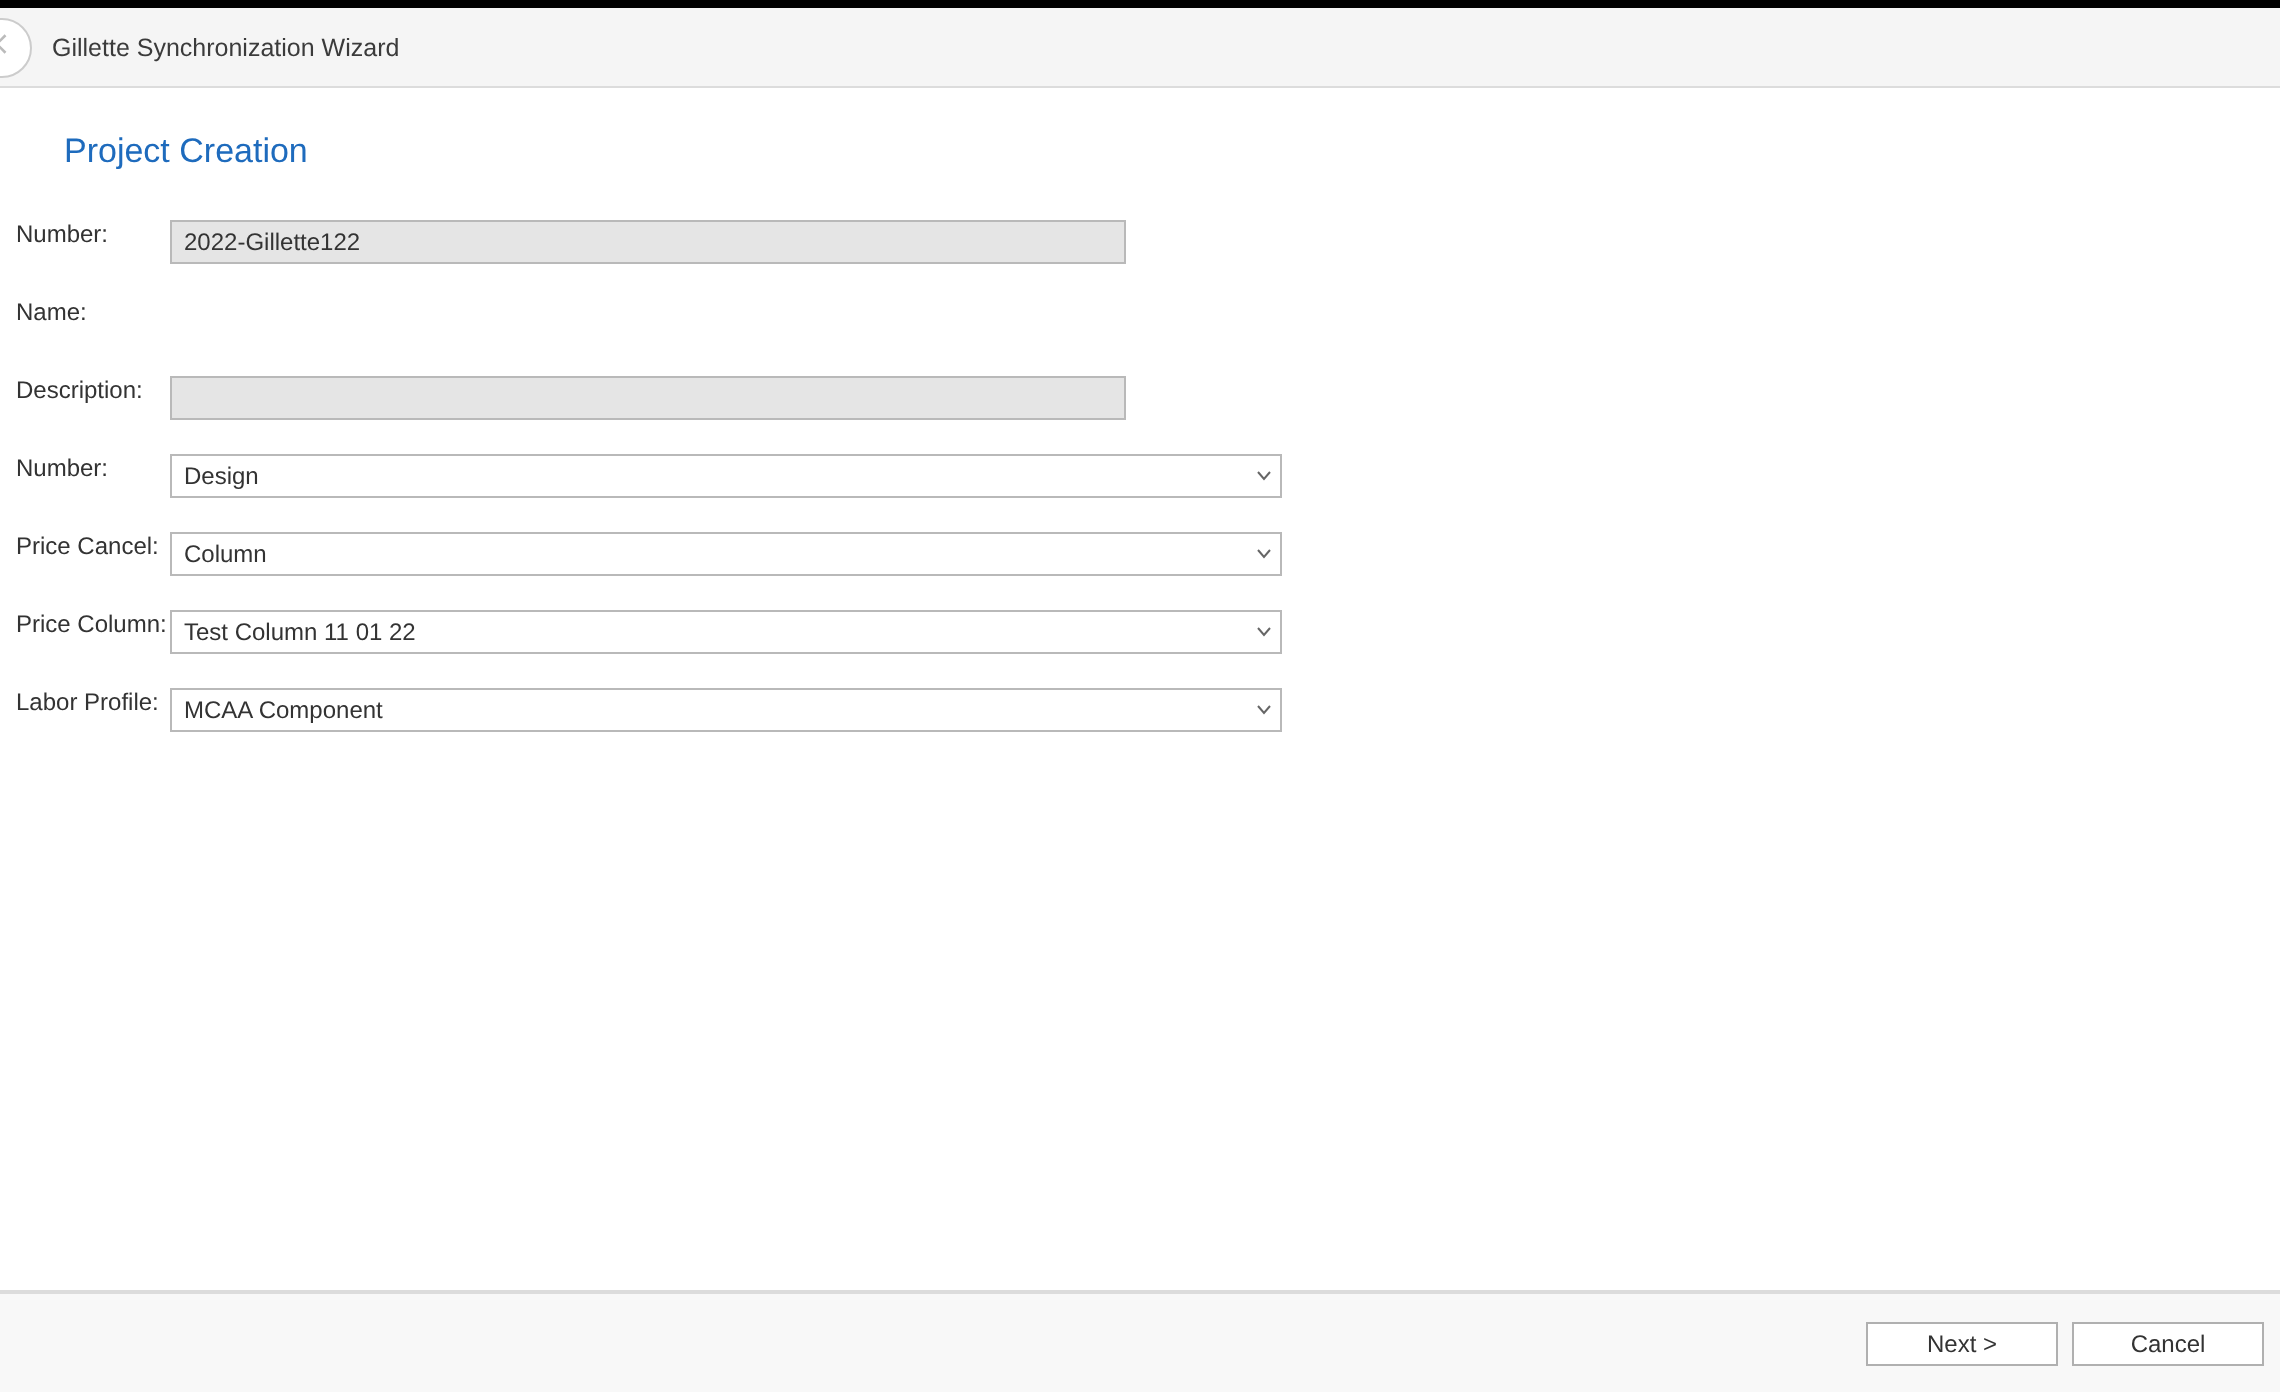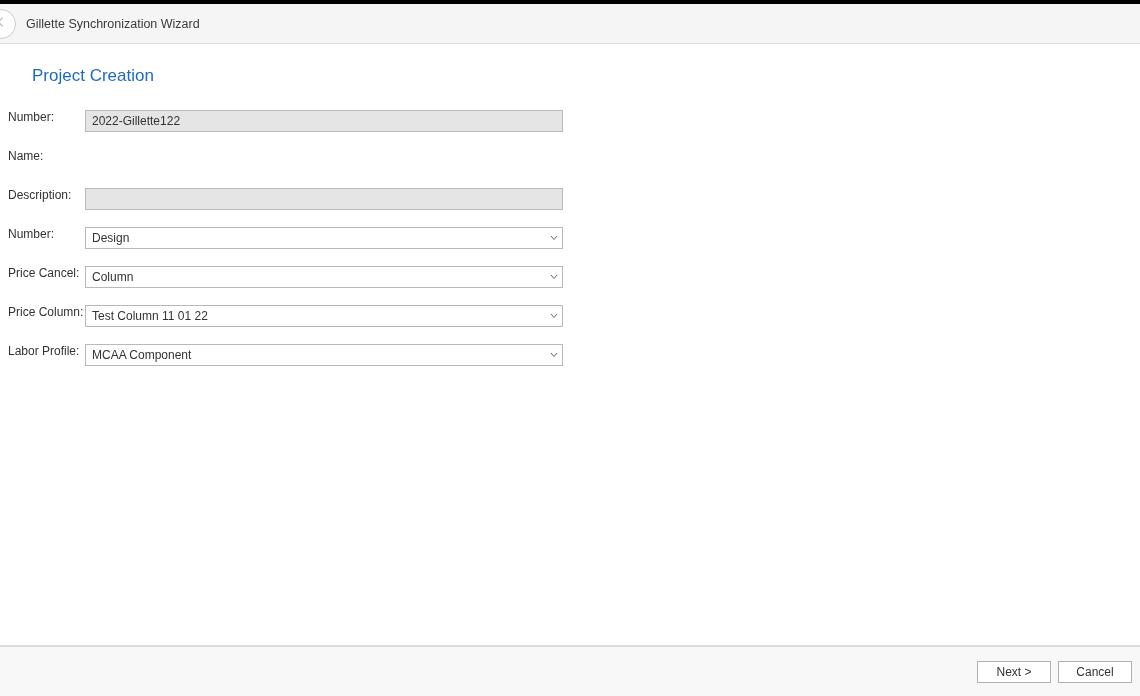--- a/index.html
+++ b/index.html
@@ -80,21 +80,21 @@
       width: 478px;
       height: 22px;
       border: 1px solid #b9b9b9;
       font-size: 12px;
       padding: 2px 6px;
       color: #333333;
       background: #e5e5e5;
       font-family: inherit;
     }
     .dropdown {
-      width: 478px;
+      width: 556px;
       height: 22px;
       border: 1px solid #b9b9b9;
       background: #ffffff;
       display: flex;
       align-items: center;
       justify-content: space-between;
       padding: 0 4px 0 6px;
       cursor: pointer;
       position: relative;
     }
@@ -116,21 +116,21 @@
       height: 50px;
       background: #f8f8f8;
       border-top: 1px solid #dcdcdc;
       display: flex;
       align-items: center;
       justify-content: flex-end;
       padding-right: 8px;
       gap: 7px;
     }
     .wiz-button {
-      width: 74px;
+      width: 96px;
       height: 22px;
       border: 1px solid #b0b0b0;
       background: #ffffff;
       font-size: 12px;
       color: #333333;
       cursor: pointer;
       font-family: inherit;
     }
   </style>
 </head>

